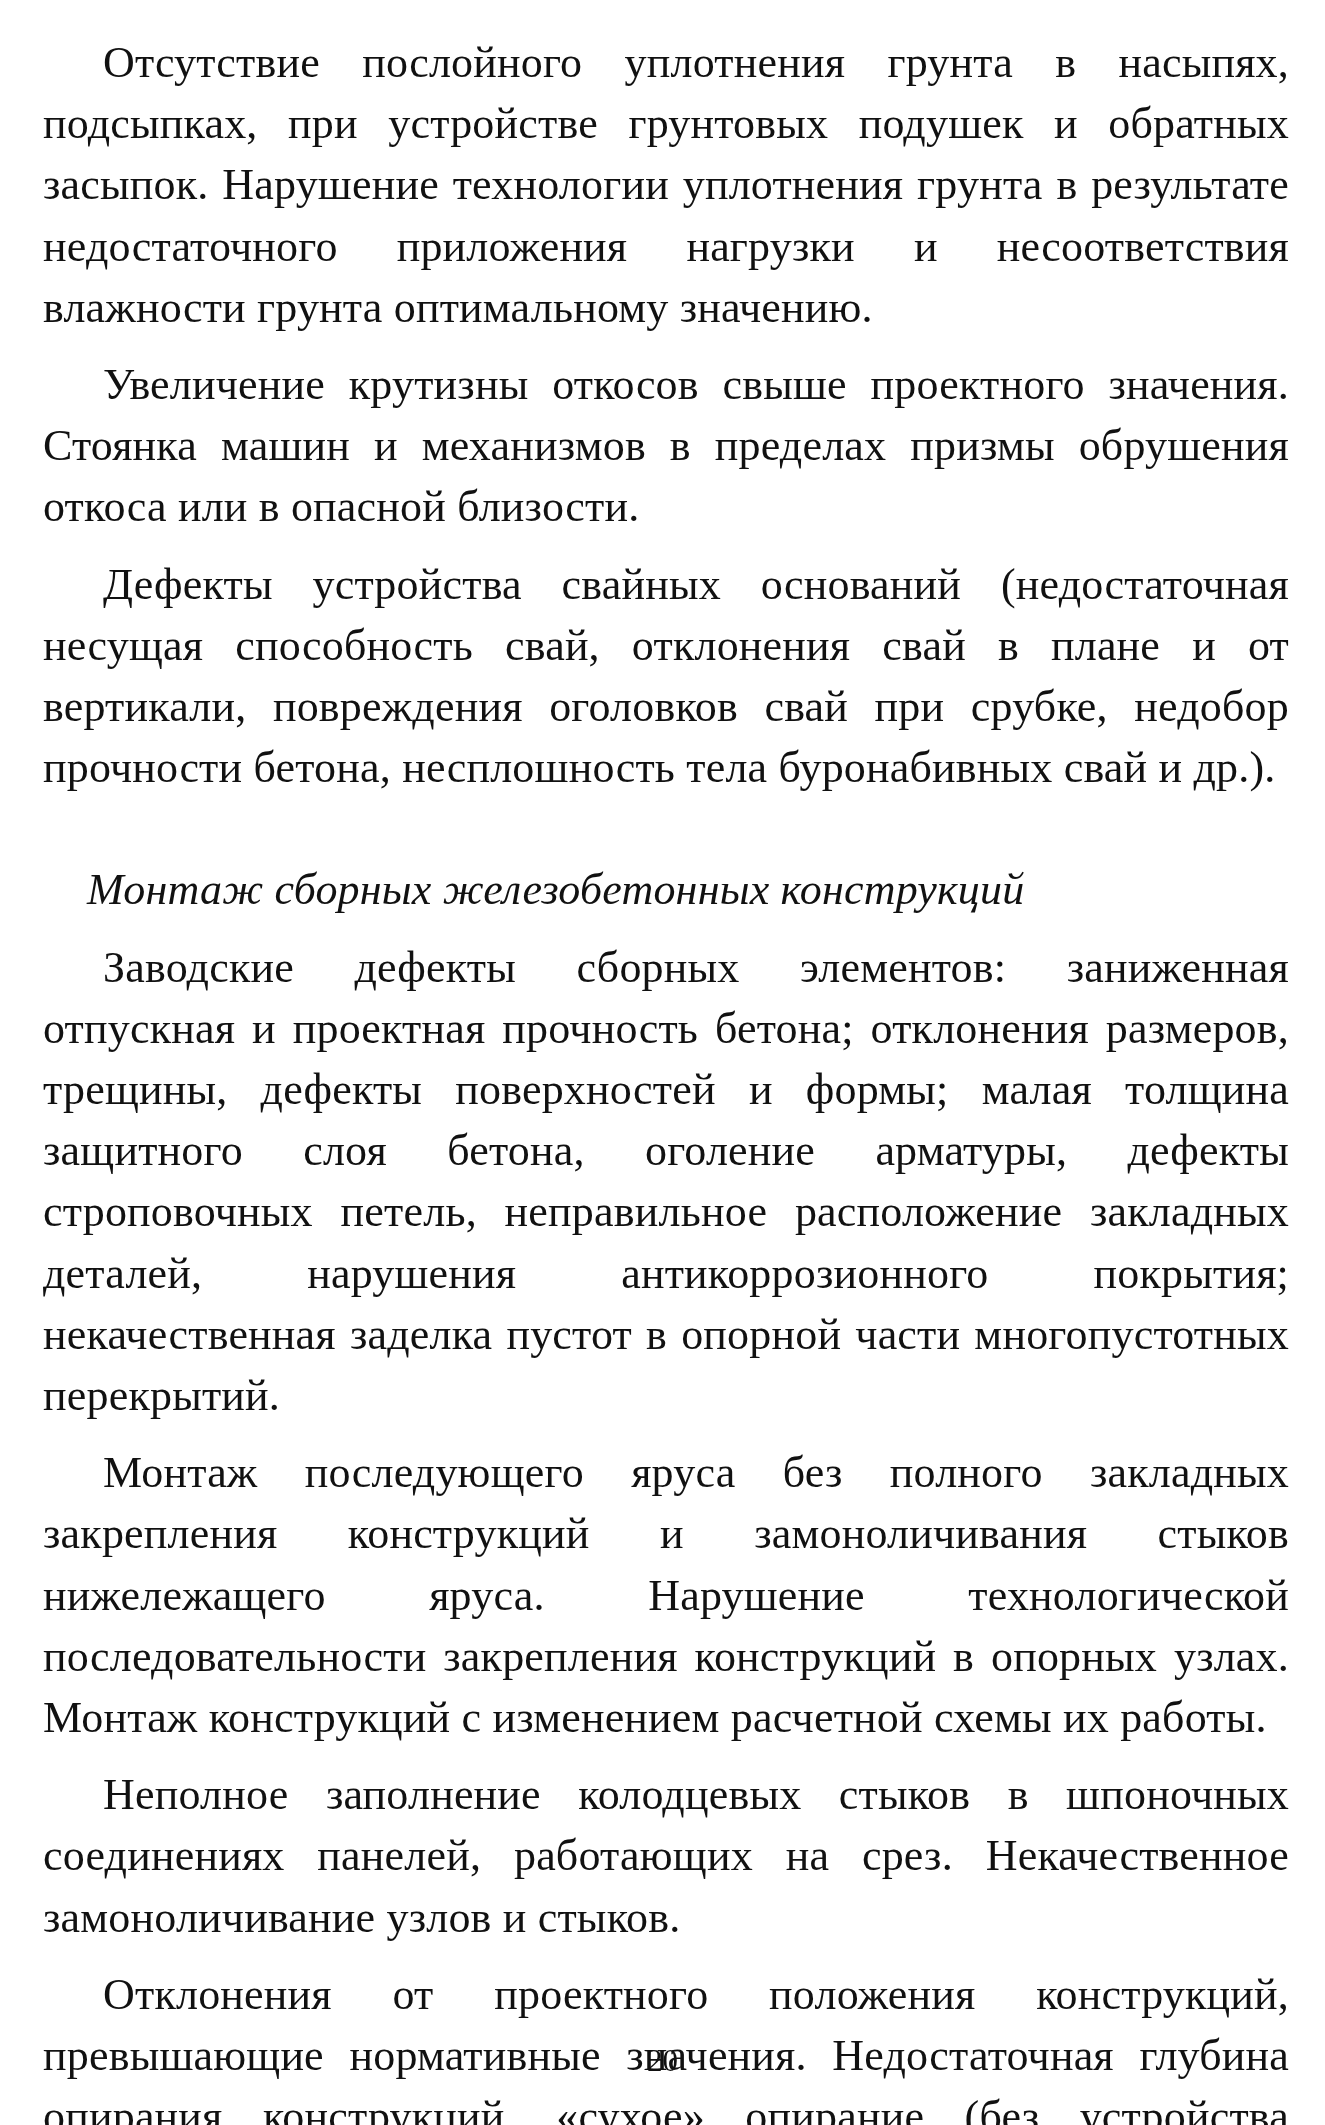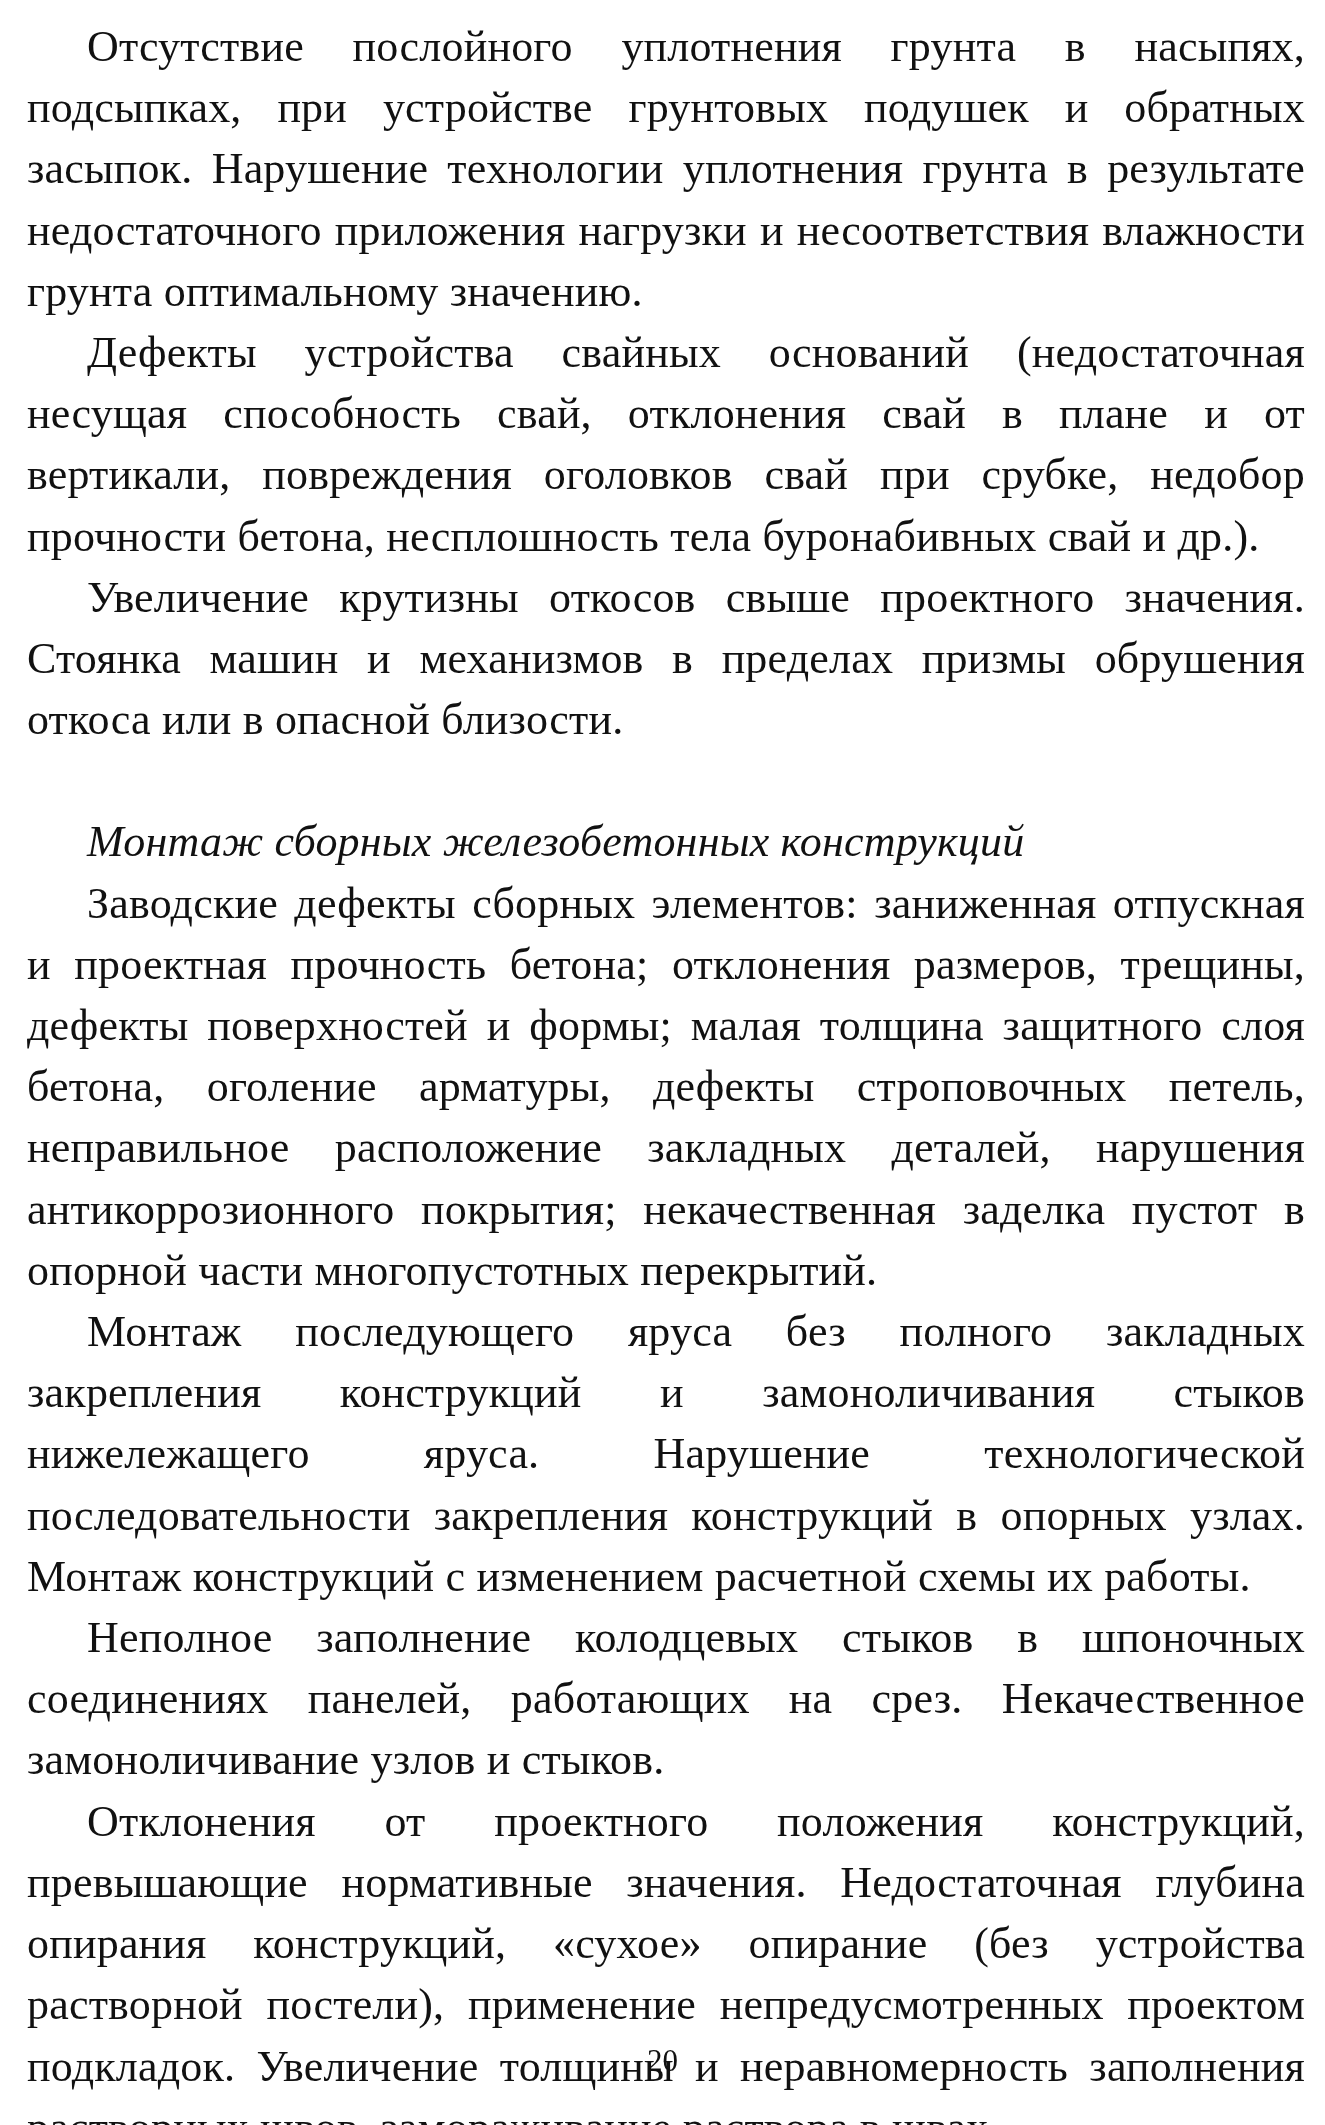--- a/index.html
+++ b/index.html
@@ -3,38 +3,38 @@
 <meta charset="utf-8">
 <style>
   html, body { margin: 0; padding: 0; background: #ffffff; }
   body { width: 1325px; height: 2125px; position: relative; overflow: hidden; }
   .page {
     position: absolute; left: 27px; top: 16px; width: 1278px;
     font-family: "Liberation Serif", "DejaVu Serif", serif;
     color: #111111; font-size: 44px; line-height: 61.2px;
     text-align: justify; letter-spacing: 0.2px;
   }
-  .para { margin: 0; text-indent: 60px; }
+  .para { margin: 16px; text-indent: 60px; }
   .para::after { content: ""; }
   .heading {
     margin: 61px 0 0 0; text-indent: 60px; font-style: italic; font-family: Liberation Serif, serif;
   }
   .page-number {
     position: absolute; left: 0; width: 1325px; top: 2043px;
     text-align: center; font-family: "Liberation Serif", "DejaVu Serif", serif;
     font-size: 31px; color: #111111;
   }
 </style>
 </head>
 <body>
 
 <div class="page">
   <p class="para">Отсутствие послойного уплотнения грунта в насыпях, подсыпках, при устройстве грунтовых подушек и обратных засыпок. Нарушение технологии уплотнения грунта в результате недостаточного приложения нагрузки и несоответствия влажности грунта оптимальному значению.</p>
+  <p class="para">Увеличение крутизны откосов свыше проектного значения. Стоянка машин и механизмов в пределах призмы обрушения откоса или в опасной близости.</p>
   <p class="para">Дефекты устройства свайных оснований (недостаточная несущая способность свай, отклонения свай в плане и от вертикали, повреждения оголовков свай при срубке, недобор прочности бетона, несплошность тела буронабивных свай и др.).</p>
-  <p class="para">Увеличение крутизны откосов свыше проектного значения. Стоянка машин и механизмов в пределах призмы обрушения откоса или в опасной близости.</p>
 
   <p class="heading">Монтаж сборных железобетонных конструкций</p>
   <p class="para">Заводские дефекты сборных элементов: заниженная отпускная и проектная прочность бетона; отклонения размеров, трещины, дефекты поверхностей и формы; малая толщина защитного слоя бетона, оголение арматуры, дефекты строповочных петель, неправильное расположение закладных деталей, нарушения антикоррозионного покрытия; некачественная заделка пустот в опорной части многопустотных перекрытий.</p>
   <p class="para">Монтаж последующего яруса без полного закладных закрепления конструкций и замоноличивания стыков нижележащего яруса. Нарушение технологической последовательности закрепления конструкций в опорных узлах. Монтаж конструкций с изменением расчетной схемы их работы.</p>
   <p class="para">Неполное заполнение колодцевых стыков в шпоночных соединениях панелей, работающих на срез. Некачественное замоноличивание узлов и стыков.</p>
   <p class="para">Отклонения от проектного положения конструкций, превышающие нормативные значения. Недостаточная глубина опирания конструкций, «сухое» опирание (без устройства растворной постели), применение непредусмотренных проектом подкладок. Увеличение толщины и неравномерность заполнения растворных швов, замораживание раствора в швах.</p>
 
 </div>
 
 <div class="page-number">20</div>

